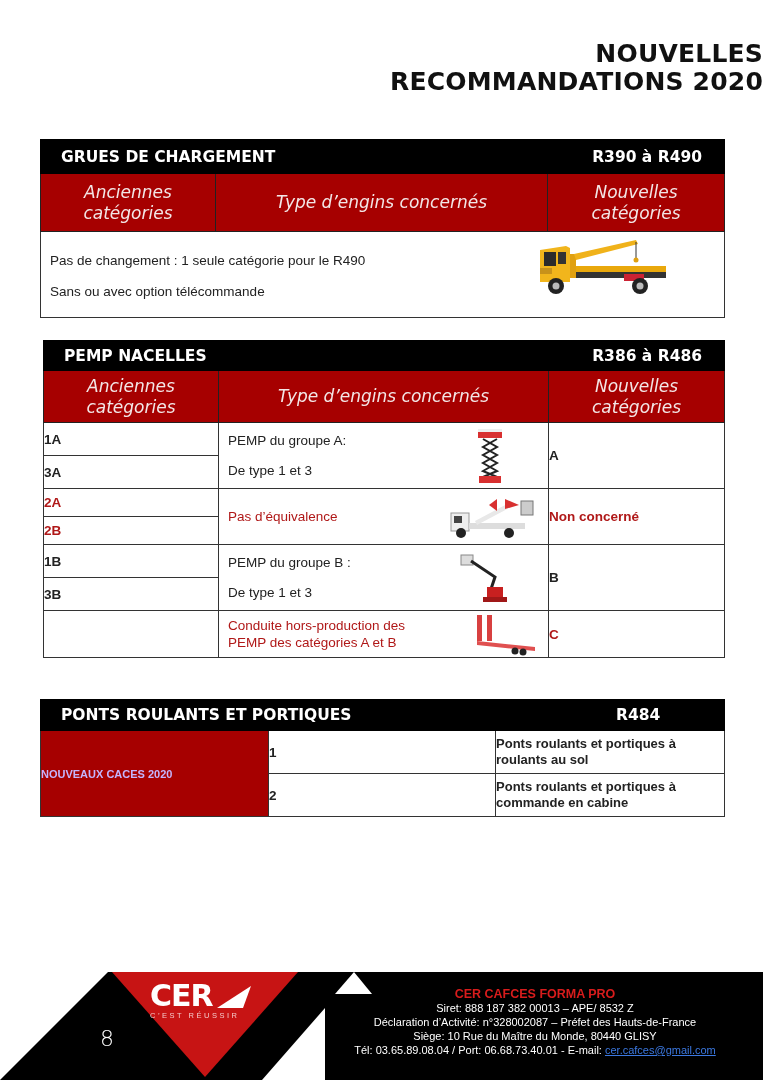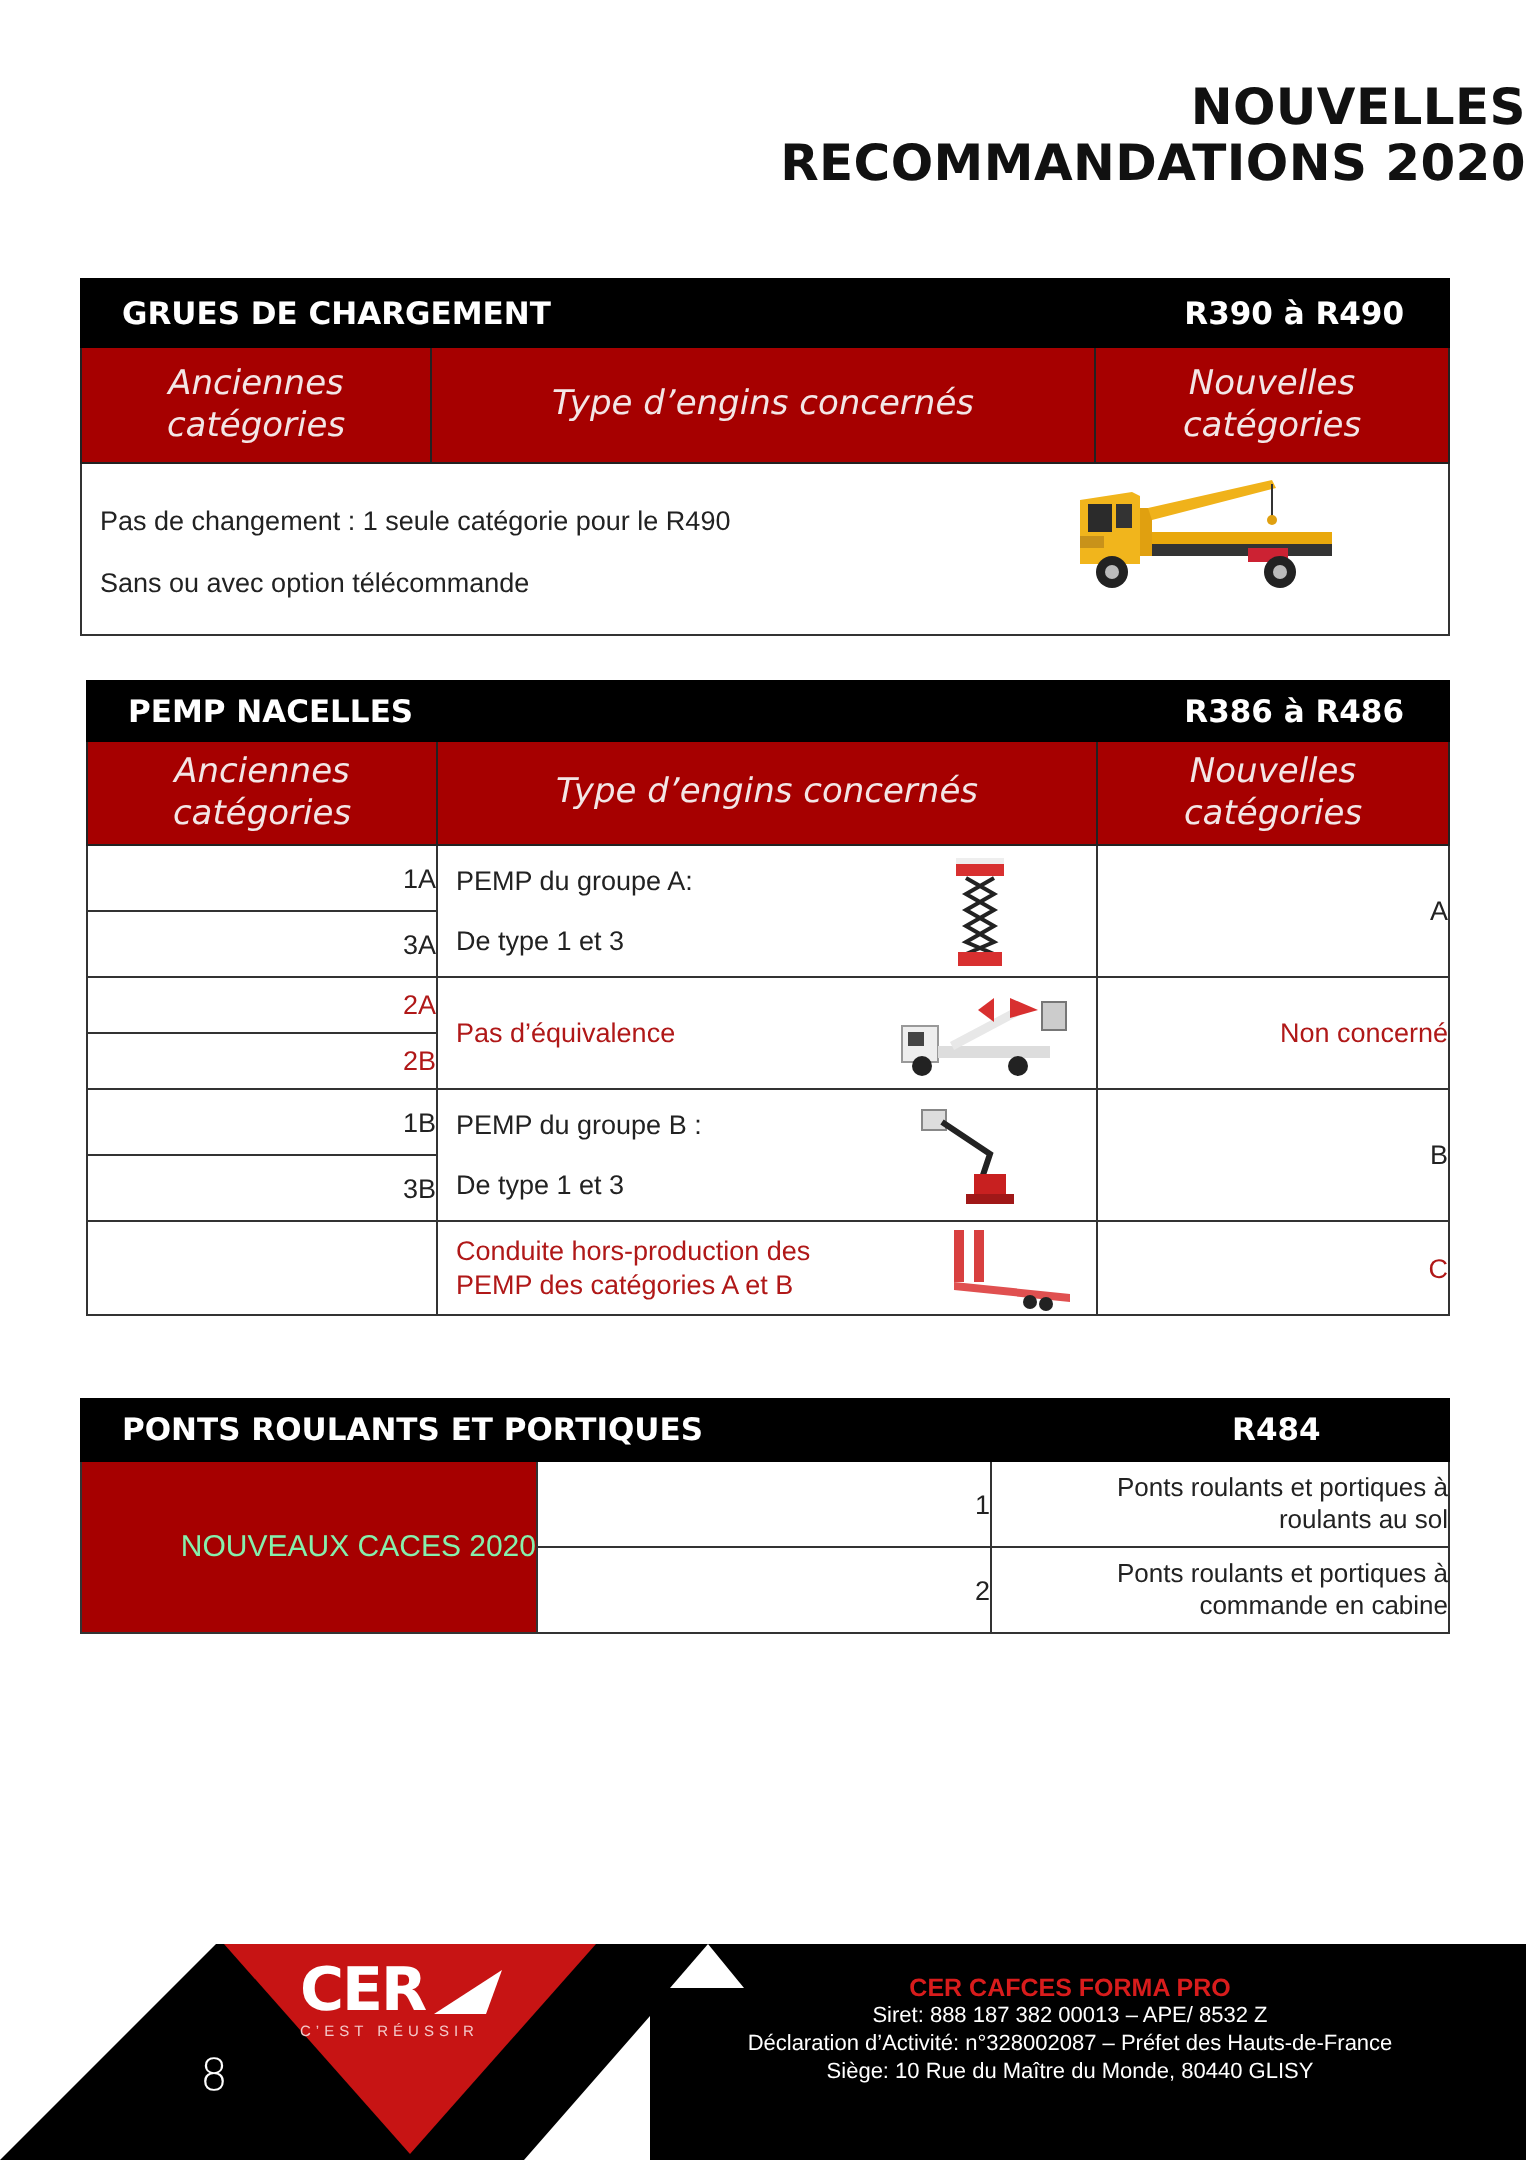--- a/index.html
+++ b/index.html
@@ -8,21 +8,21 @@
 
   .title { position: absolute; left: 0; top: 40px; width: 763px; text-align: right;
     font-family: "DejaVu Sans", sans-serif; font-weight: bold; font-size: 25px; line-height: 28px; color: #111; letter-spacing: 0.2px; }
 
   table { border-collapse: collapse; position: absolute; table-layout: fixed; }
   td { border: 1px solid #333; vertical-align: middle; }
   .bar td { background: #000; color: #fff; font-family: "DejaVu Sans", sans-serif; font-weight: bold; font-size: 15.5px; border: 1px solid #000; padding: 0 20px; }
   .bar .r { text-align: right; padding-right: 22px; }
   .hdr td { background: #a60000; color: #f3e6e6; font-style: italic; font-size: 17px; line-height: 21px; text-align: center; font-family: "DejaVu Sans", sans-serif; font-weight: 300; border-color: #222; }
   .body td { font-size: 13.5px; color: #222; background: #fff; }
-  .c { text-align: right; }
+  .c { text-align: left; font-weight: bold; }
   .red { color: #b01818 !important; }
   .cellrel { position: relative; }
   .pic { position: absolute; }
 
   
   .footer { position: absolute; left: 0; top: 972px; width: 763px; height: 108px; }
 </style>
 </head>
 <body>
 
@@ -171,21 +171,21 @@
       <col style="width:228px">
       <col style="width:227px">
       <col style="width:229px">
     </colgroup>
   <tbody>
       <tr class="bar" style="height:31px">
     <td colspan="2">PONTS ROULANTS ET PORTIQUES</td>
     <td style="padding-left:120px">R484</td>
   </tr>
   <tr class="body" style="height:43px">
-    <td rowspan="2" class="c" style="background:#a60000; color:#86efac; font-size:15px;margin-left:10px;">NOUVEAUX CACES 2020</td>
+    <td rowspan="2" class="c" style="background:#a60000; color:#c4b5fd; font-size:11px;margin-left:10px;">NOUVEAUX CACES 2020</td>
     <td class="c">1</td>
     <td class="c" style="line-height:16px; font-size:13px;">
       <div>Ponts roulants et portiques à</div>
       <div>roulants au sol</div>
     </td>
   </tr>
   <tr class="body" style="height:43px">
     <td class="c">2</td>
     <td class="c" style="line-height:16px; font-size:13px;">
       <div>Ponts roulants et portiques à</div>
@@ -208,14 +208,17 @@
       <polygon points="0,22 34,0 26,22" fill="#fff"></polygon>
     </svg>
     <div style="color:#f4c9c9; font-size:7.5px; letter-spacing:2.5px; margin-top:-2px;">C’EST RÉUSSIR</div>
   </div>
   <div style="position:absolute; left:100px; top:54px; color:#fff; font-size:22px; font-family:'DejaVu Sans',sans-serif; font-weight:300;">8</div>
   <div style="position:absolute; left:330px; top:15px; width:410px; text-align:center; color:#fff; font-size:11px; line-height:14px;">
     <div style="color:#d81c1c; font-weight:bold; font-size:12.5px;">CER CAFCES FORMA PRO</div>
     <div>Siret: 888 187 382 00013 – APE/ 8532 Z</div>
     <div>Déclaration d’Activité: n°328002087 – Préfet des Hauts-de-France</div>
     <div>Siège: 10 Rue du Maître du Monde, 80440 GLISY</div>
+    <div>
+      <span>Tél: 03.65.89.08.04 / Port: 06.68.73.40.01 - E-mail: </span><a style="color:#3b78e0; text-decoration:underline;">cer.cafces@gmail.com</a>
+    </div>
   </div>
 </div>
 
 </body></html>

